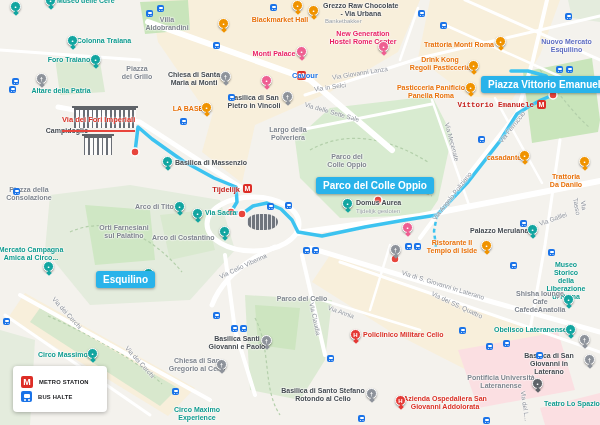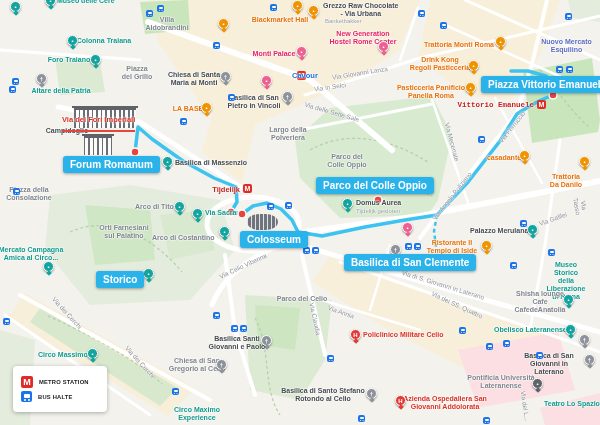--- a/index.html
+++ b/index.html
@@ -382,25 +382,22 @@
       <div class="bus" style="left: 483px; top: 417px;"></div>
       <div class="bus" style="left: 418px; top: 10px;"></div>
       <div class="bus" style="left: 440px; top: 22px;"></div>
       <div class="bus" style="left: 565px; top: 13px;"></div>
       <div class="m-ic" style="left: 297px; top: 71px;">M</div>
       <div class="m-lab" style="color: rgb(26, 115, 232); top: 71px; left: 292px;">Cavour</div>
       <div class="m-ic" style="left: 243px; top: 184px;">M</div>
       <div class="m-lab" style="color: rgb(197, 34, 31); top: 185px; right: 360px;">Tijdelijk</div>
       <div class="m-ic" style="left: 537px; top: 100px;">M</div>
       <div class="m-lab" style="color: rgb(197, 34, 31); top: 101px; right: 66px; font-family: Liberation Mono, monospace;">Vittorio Emanuele</div>
-      <div class="dest" style="left: 63px; top: 156px;">Forum Romanum</div>
-      <div class="dest" style="left: 240px; top: 231px;">Colosseum</div>
-      <div class="dest" style="left: 96px; top: 271px;">Storico</div>
+      <div class="dest" style="left: 96px; top: 271px;">Esquilino</div>
       <div class="dest" style="left: 316px; top: 177px;">Parco del Colle Oppio</div>
-      <div class="dest" style="left: 344px; top: 254px;">Basilica di San Clemente</div>
       <div class="dest" style="left: 481px; top: 76px;">Piazza Vittorio Emanuele</div>
       <div class="temple" style="left: 74px; top: 108px; width: 62px; height: 18px;"></div>
       <div class="temple" style="left: 84px; top: 136px; width: 28px; height: 17px;"></div>
       <div class="arena" style="left: 247px; top: 214px; width: 31px; height: 16px;"></div>
     </div>
 
   <div class="hl" id="hl" style="left: 62px; top: 115px;">Via dei Fori Imperiali</div>
 
   <div id="legend">
     <div class="leg-row">

